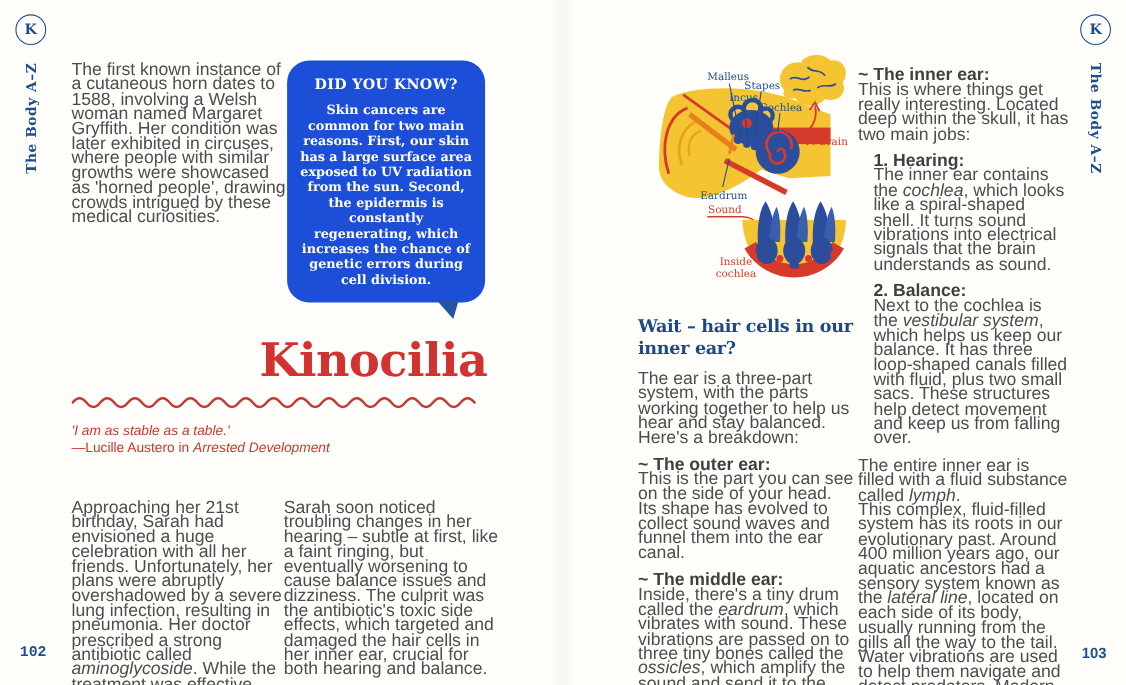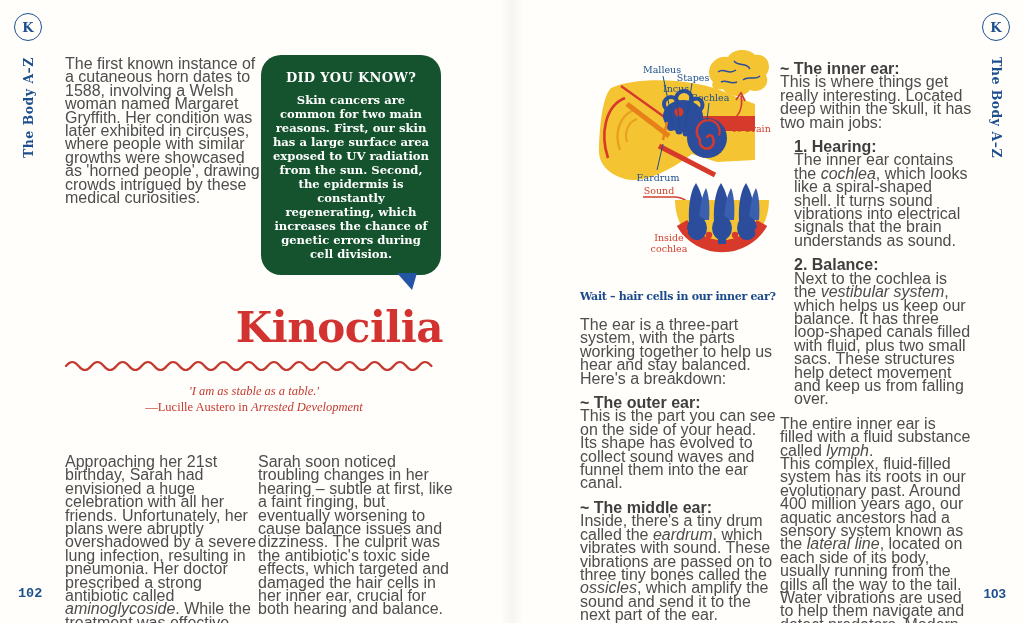--- a/index.html
+++ b/index.html
@@ -34,49 +34,49 @@
   .pagenum.left { left:18px;font-family:Liberation Mono, monospace; }
   .pagenum.right { right:18px; }
   
   .body-text { font-size:16px; line-height:13.4px; color:#4d4d4d; }
   .body-text i { font-style:italic; }
   .para-label { font-weight:bold; color:#3f3f3f; }
   
   .intro { position:absolute; left:65px; top:57px; width:196px; }
   .bubble {
     position:absolute; left:261px; top:55px; width:180px;
-    background:#14532d; border-radius:20px; padding:15px 11px 14px 11px;
+    background:#1d4ed8; border-radius:20px; padding:15px 11px 14px 11px;
     color:#ffffff; text-align:center; font-family:"DejaVu Serif", serif;
   }
   .bubble-heading { font-size:13px; font-weight:bold; letter-spacing:0.3px; margin-bottom:8px; }
   .bubble-body { font-size:11.6px; font-weight:bold; line-height:14px; }
   .bubble-tail {
     position:absolute; bottom:-15px; right:24px; width:0; height:0;
     border-left:6px solid transparent; border-right:14px solid transparent;
     border-top:17px solid #2355a4; transform:skewX(28deg); transform-origin:top center;
   }
   .main-title {
     position:absolute; left:65px; top:303px; width:378px; text-align:right;
     font-family:"DejaVu Serif", serif; font-weight:bold; font-size:42px;
     color:#d23330; letter-spacing:-0.5px;
   }
   .wave { position:absolute; left:65px; top:356px; }
   .quote {
-    position:absolute; left:65px; top:384px; width:378px; text-align:center;
-    font-family:Liberation Serif, serif; font-size:12.5px; line-height:15.5px; color:#c43a30;
+    position:absolute; left:65px; top:384px; width:378px; 
+    font-family:Liberation Sans, sans-serif; font-size:12.5px; line-height:15.5px; color:#c43a30;
   }
   .quote .q1 { font-style:italic; }
   .quote i { font-style:italic; }
   .col { position:absolute; top:455px; }
   .col.c1 { left:65px; width:196px; }
   .col.c2 { left:258px; width:198px; }
   
   .serif-heading {
     font-family:"DejaVu Serif", serif; font-weight:bold; color:#1b4a8a;
-    font-size:11px; line-height:20px; letter-spacing:-0.3px;
+    font-size:16px; line-height:20px; letter-spacing:-0.3px;
   }
   .colA { position:absolute; left:580px; top:287px; width:196px; }
   .colA .gap { height:11px; }
   .colB { position:absolute; left:780px; top:62px; width:192px; }
   .colB .gap { height:11px; }
   .indent { margin-left:14px; }
   .fish-heading {
     font-family:"DejaVu Serif", serif; font-weight:bold; color:#1b4a8a;
     font-size:13.5px; letter-spacing:-0.4px; white-space:nowrap; margin:14px 0 10px 0;
   }

